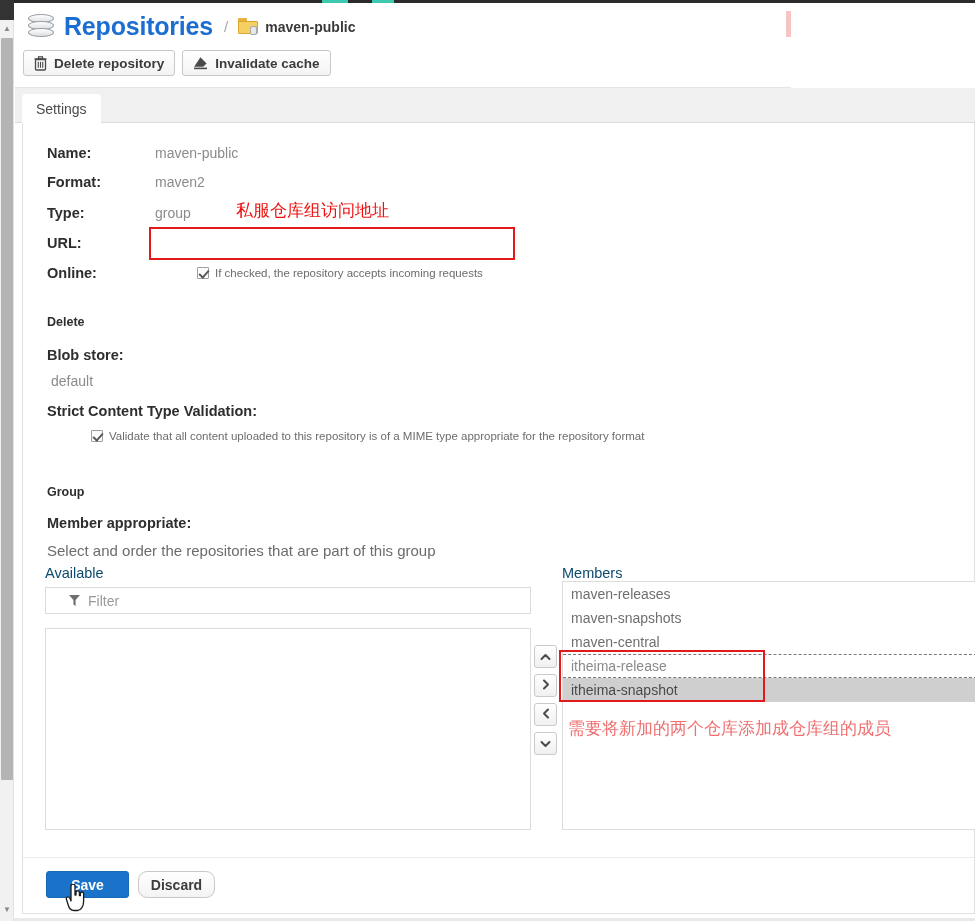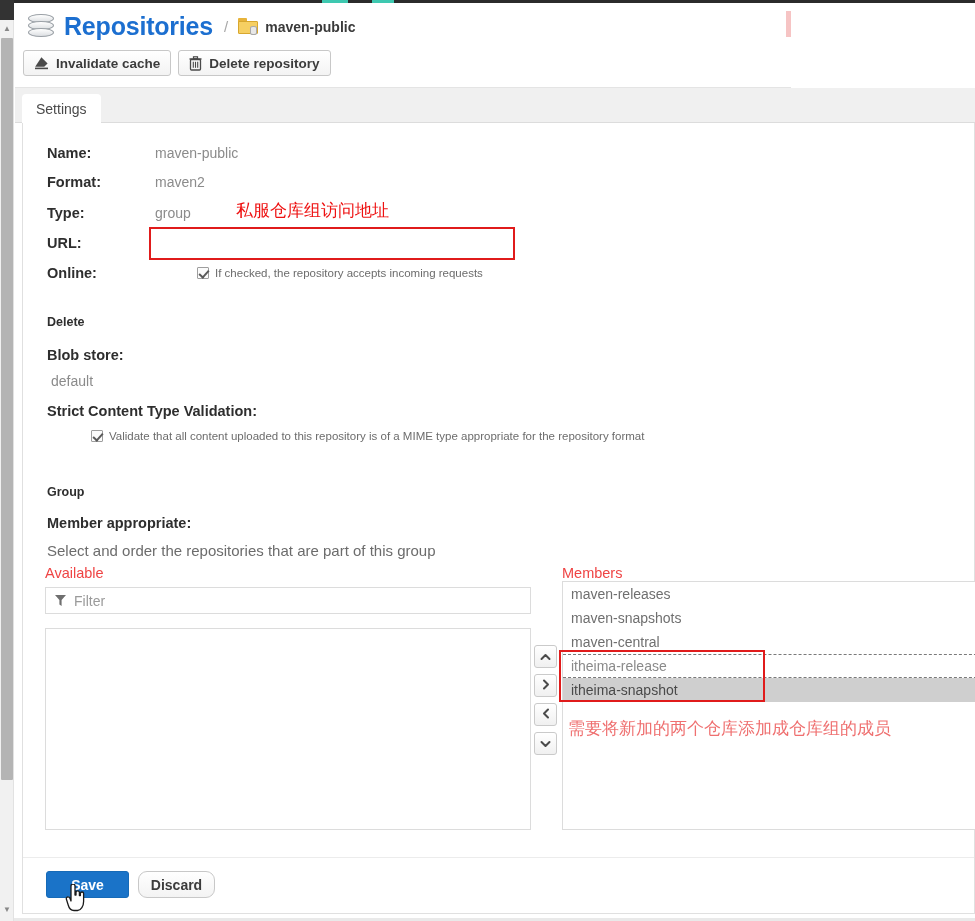--- a/index.html
+++ b/index.html
@@ -281,31 +281,31 @@
   .sub-note {
     position: absolute;
     left: 24px;
     font-size: 15px;
     color: #6c6c6c;
   }
 
   .col-head {
     position: absolute;
     font-size: 14.5px;
-    color: #ef4444;
+    color: #0c4a6e;
   }
 
   .filter-input {
     position: absolute;
     left: 22px; top: 464px;
     width: 486px; height: 27px;
     border: 1px solid #dcdcdc;
     background: #ffffff;
     display: flex; align-items: center;
-    padding-left: 9px;
+    padding-left: 23px;
     cursor: text;
   }
   .funnel {
     width: 11px; height: 11px;
     margin-right: 8px;
     background: #6f6f6f;
     clip-path: polygon(0 0, 100% 0, 60% 45%, 60% 100%, 40% 86%, 40% 45%);
     flex: none;
   }
   .filter-ph { font-size: 14px; color: #9a9a9a; }
@@ -441,39 +441,39 @@
         <span class="tab"></span>
           <span class="body"></span>
           <span class="mini-db"></span>
       </span>
       <span class="crumb-text">maven-public</span>
     </div>
 
     <div class="actions">
       <div class="btn">
         <span class="gi">
-          <svg width="15" height="14" viewBox="0 0 15 14">
-            <path d="M7.4 1.2 L13.6 7.4 L10.2 10.8 L1.2 10.8 Z" fill="#4a4a4a"></path>
-            <rect x="1" y="11.6" width="13" height="1.6" fill="#4a4a4a"></rect>
-          </svg>
-        </span>
-        <span>Invalidate cache</span>
-      </div>
-      <div class="btn">
-        <span class="gi">
           <svg width="13" height="15" viewBox="0 0 13 15">
             <rect x="1.5" y="3.5" width="10" height="10.5" rx="1" fill="none" stroke="#4a4a4a" stroke-width="1.3"></rect>
             <line x1="0.5" y1="3" x2="12.5" y2="3" stroke="#4a4a4a" stroke-width="1.5"></line>
             <rect x="4.5" y="0.8" width="4" height="2" fill="none" stroke="#4a4a4a" stroke-width="1.2"></rect>
             <line x1="4.3" y1="5.8" x2="4.3" y2="11.8" stroke="#4a4a4a" stroke-width="1.1"></line>
             <line x1="6.5" y1="5.8" x2="6.5" y2="11.8" stroke="#4a4a4a" stroke-width="1.1"></line>
             <line x1="8.7" y1="5.8" x2="8.7" y2="11.8" stroke="#4a4a4a" stroke-width="1.1"></line>
           </svg>
         </span>
         <span>Delete repository</span>
+      </div>
+      <div class="btn">
+        <span class="gi">
+          <svg width="15" height="14" viewBox="0 0 15 14">
+            <path d="M7.4 1.2 L13.6 7.4 L10.2 10.8 L1.2 10.8 Z" fill="#4a4a4a"></path>
+            <rect x="1" y="11.6" width="13" height="1.6" fill="#4a4a4a"></rect>
+          </svg>
+        </span>
+        <span>Invalidate cache</span>
       </div>
     </div>
   </div>
 
   <div class="tabstrip">
     <div class="tab-item">
       <span>Settings</span>
     </div>
   </div>
 

